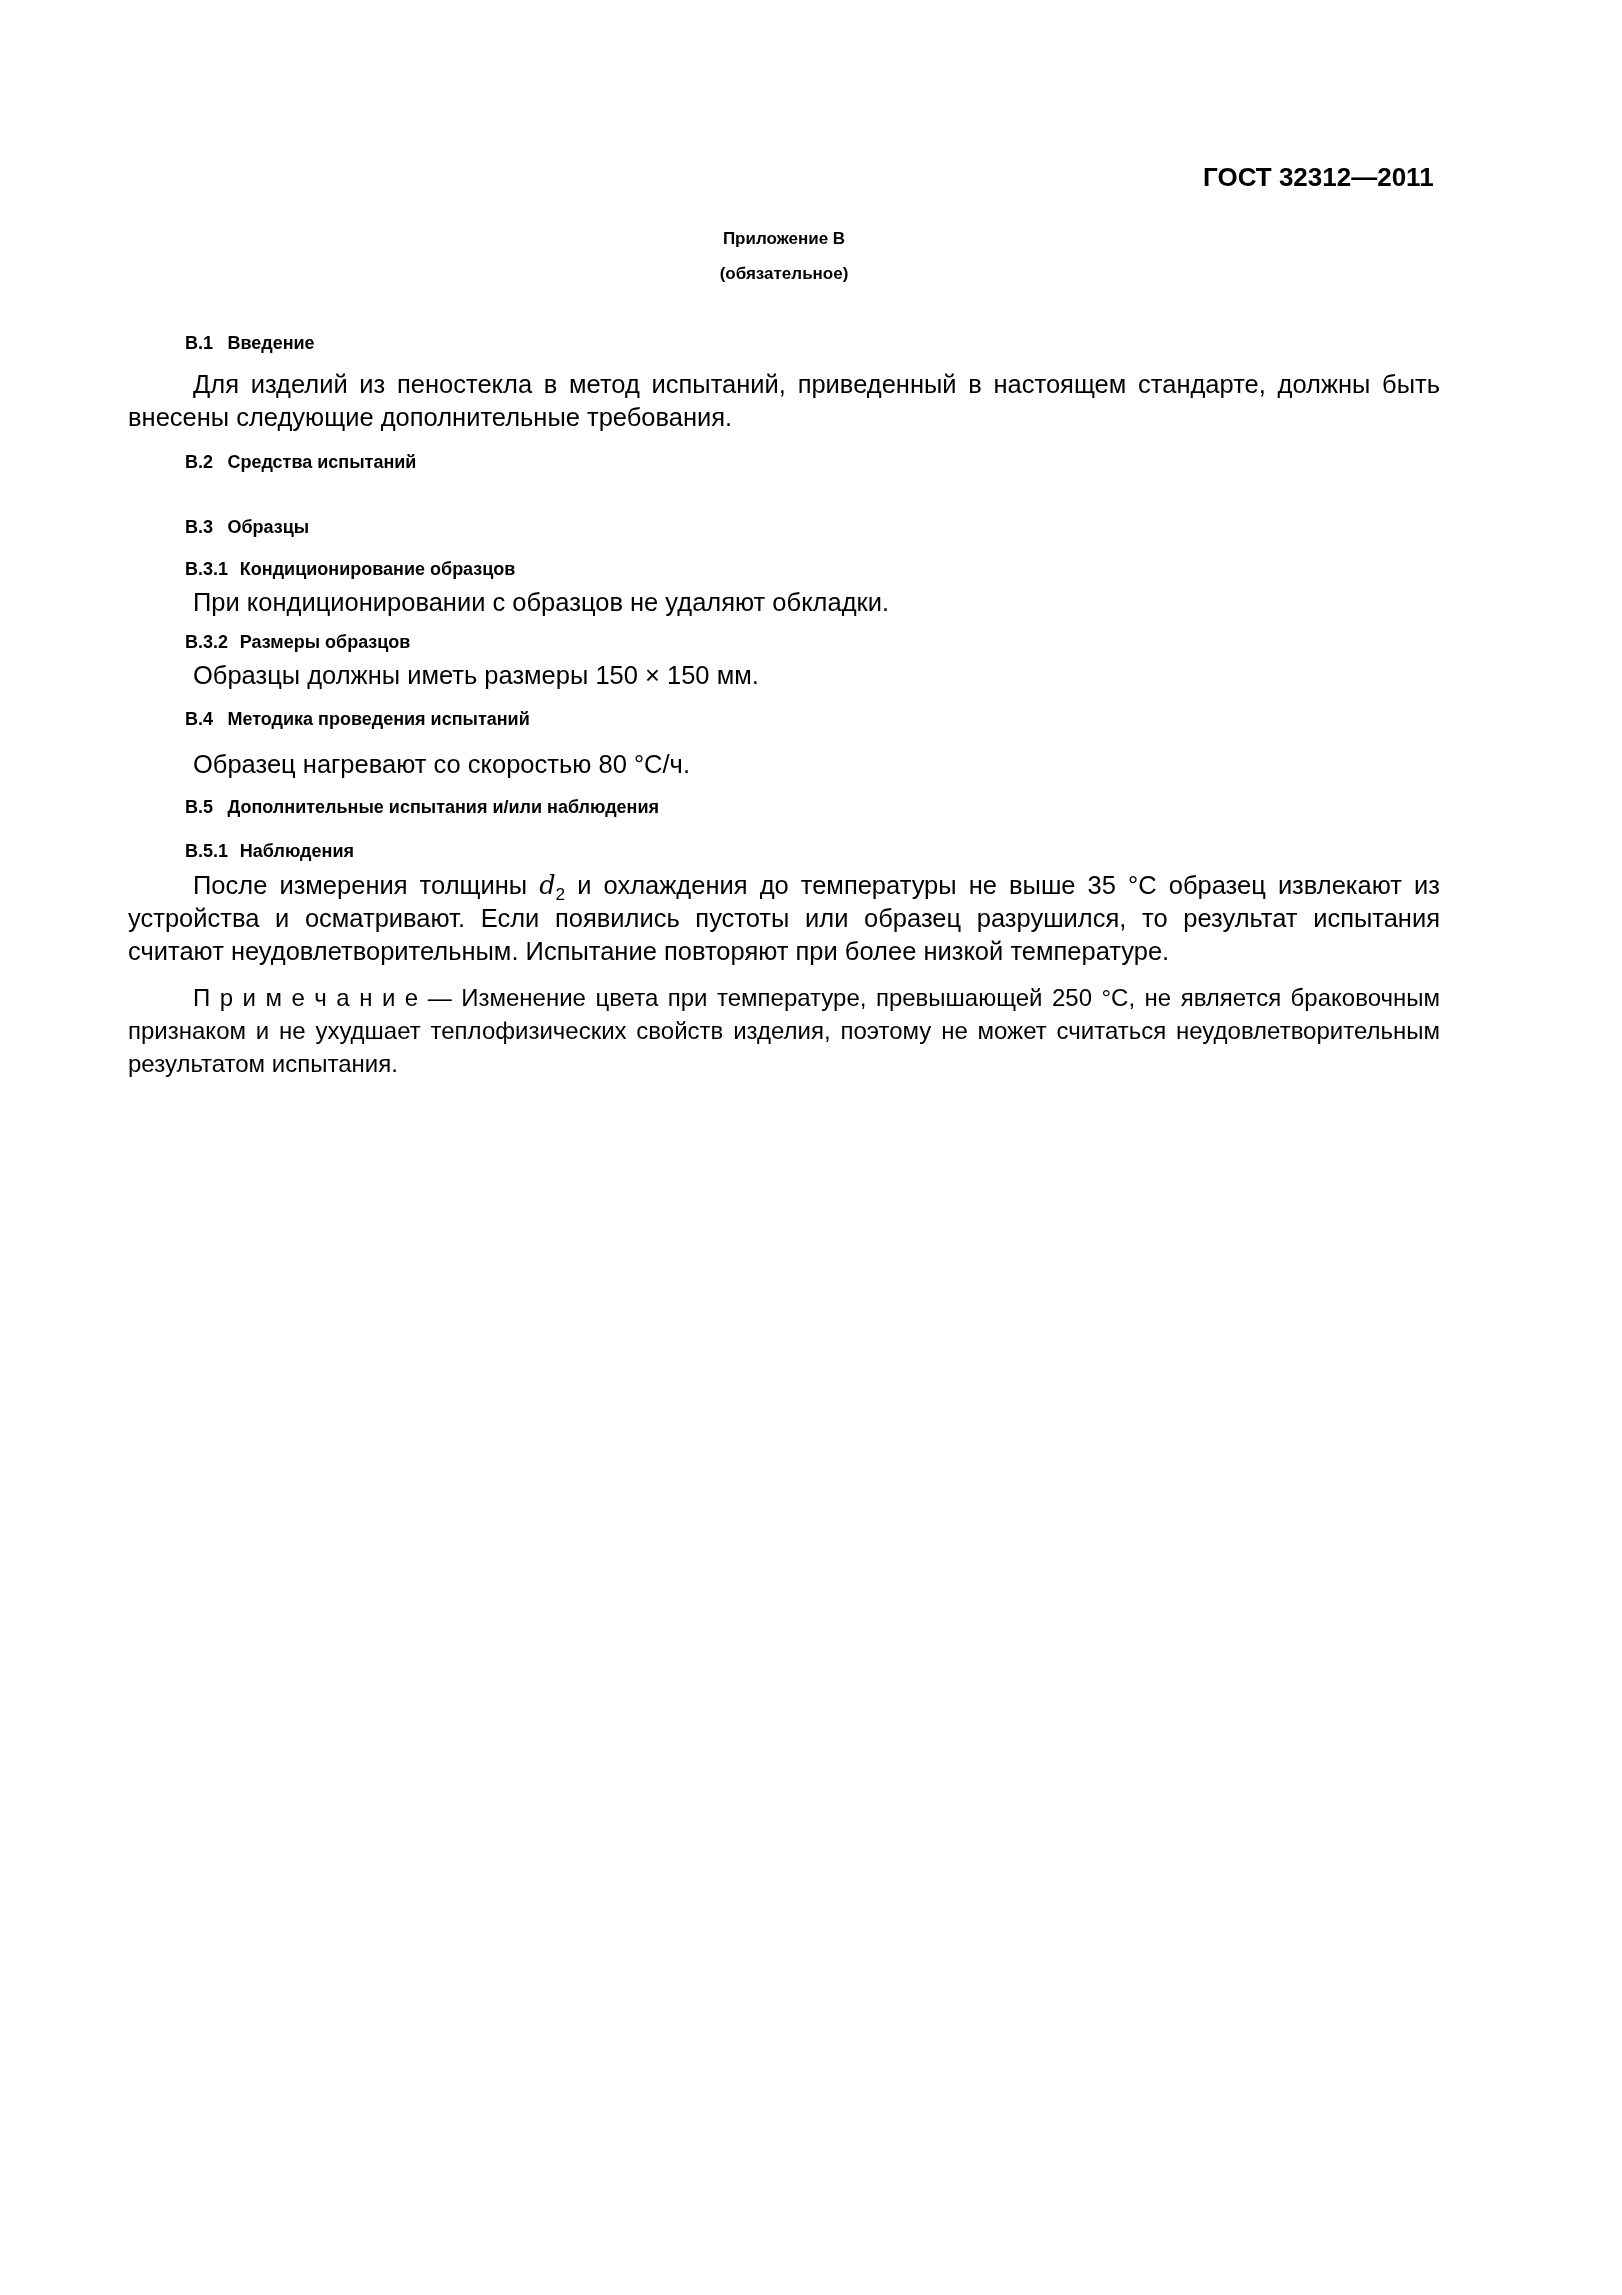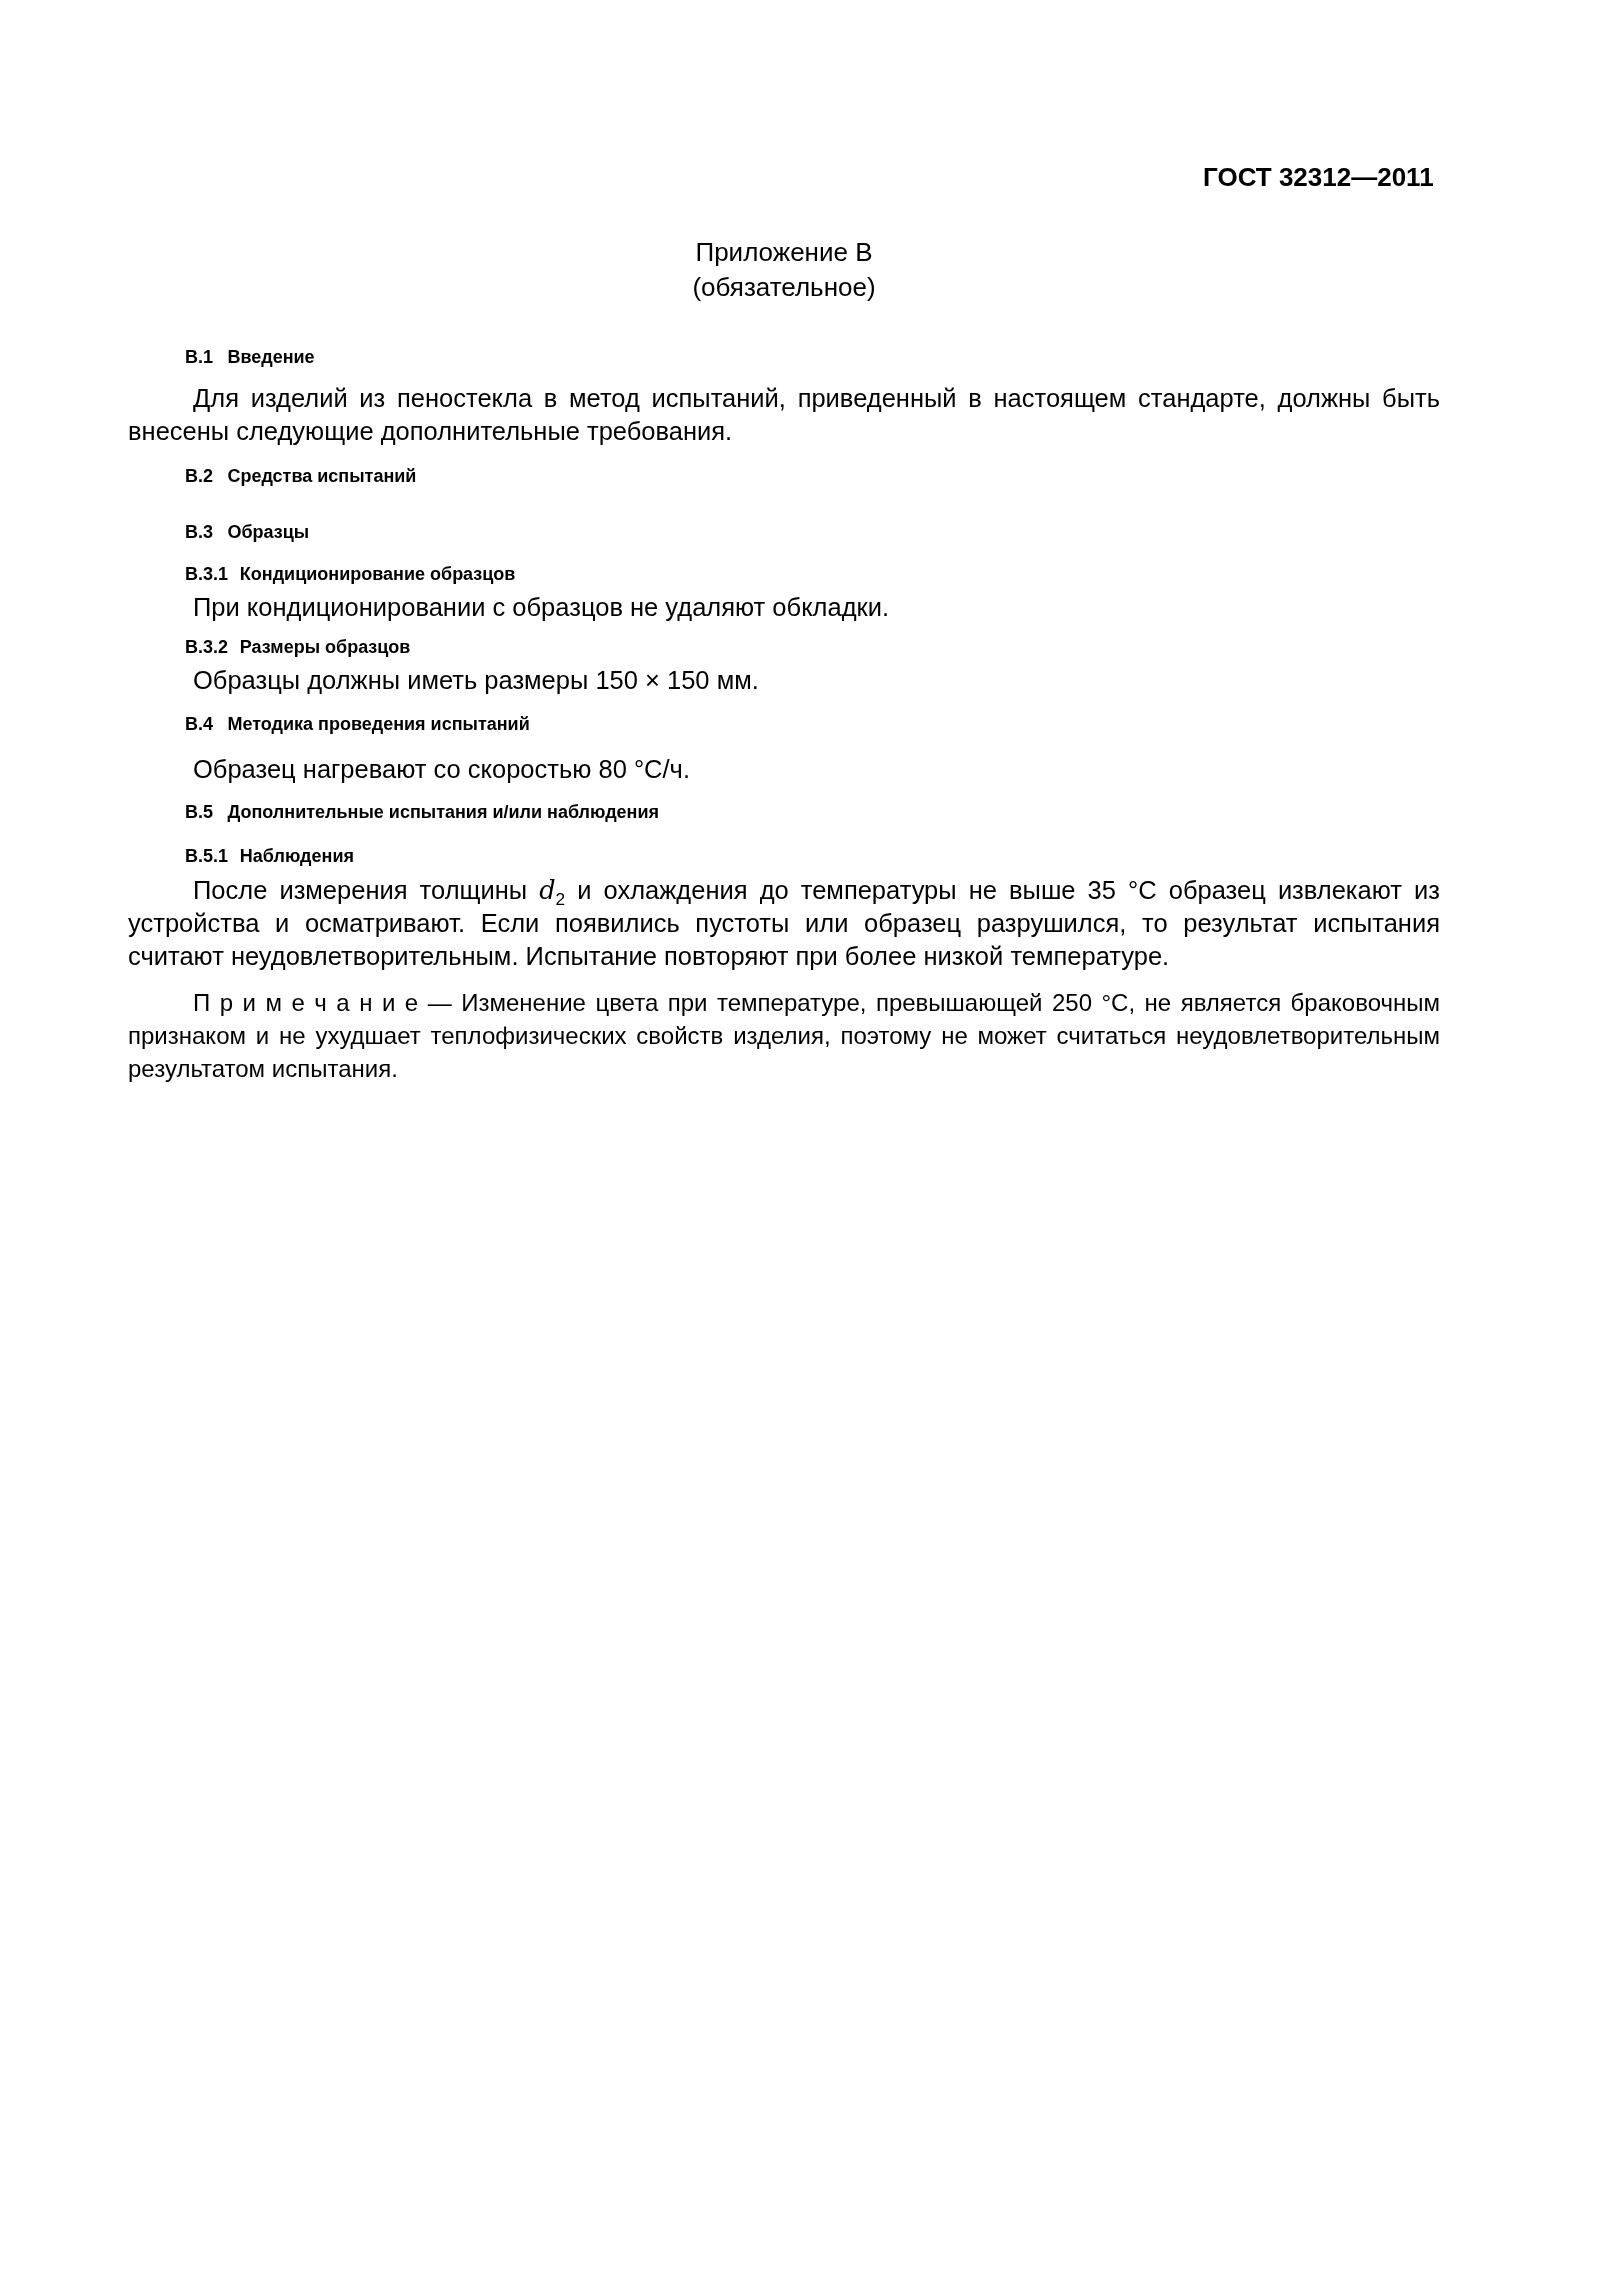--- a/index.html
+++ b/index.html
@@ -21,24 +21,24 @@
   }
   .doc-header {
     margin-top: 162px;
     text-align: right;
     font-weight: bold;
     font-size: 26px;
     line-height: 31px;
     padding-right: 14.4px;
   }
   .appendix-head {
-    margin-top: 42px;
+    margin-top: 28px;
     text-align: center;
-    font-weight: normal;
-    font-size: 26px;
+    font-weight: bold;
+    font-size: 17px;
     line-height: 35px;
   }
   .doc-title {
     margin-top: 85px;
     text-align: center;
     font-weight: bold;
     font-size: 27.5px;
     line-height: 37px;
   }
   .heading {
@@ -62,21 +62,21 @@
   }
   .math {
     font-family: "DejaVu Serif", serif;
     font-style: italic;
   }
   sub { font-size: 68%; line-height: 0; }
   .s-b1  { margin-top: 37px; }
   .p-b1  { margin-top: 9.2px; }
   .s-b2  { margin-top: 13px; }
   .p-b2  { margin-top: 9.2px; }
-  .s-b3  { margin-top: 25px; }
+  .s-b3  { margin-top: 34px; }
   .s-b31 { margin-top: 10.5px; }
   .p-b31 { margin-top: 1.3px; }
   .s-b32 { margin-top: 0px; }
   .p-b32 { margin-top: 1.3px; }
   .s-b4  { margin-top: 11.8px; }
   .p-b4  { margin-top: 13px; }
   .s-b5  { margin-top: 10.5px; }
   .s-b51 { margin-top: 13px; }
   .p-b51 { margin-top: 2.6px; }
   .p-note { margin-top: 13px; }

